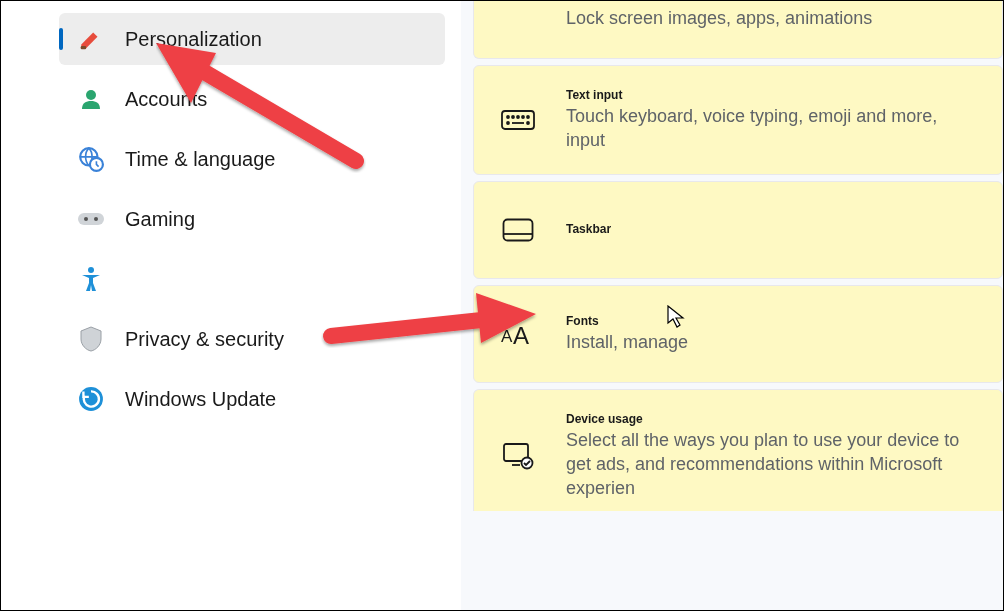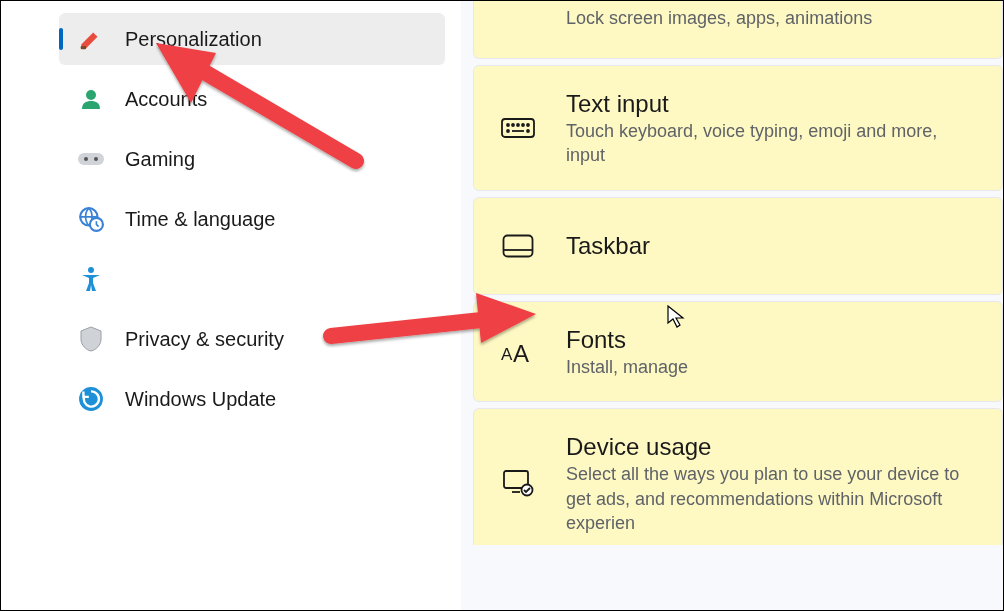--- a/index.html
+++ b/index.html
@@ -99,23 +99,23 @@
     display: flex;
     align-items: center;
     justify-content: center;
     margin-right: 30px;
     flex-shrink: 0;
     color: #1a1a1a;
   }
   .card-icon.spacer { visibility: hidden; }
   .card-text { flex: 1; }
   .card-title {
-    font-size: 24px;
+    font-size: 12px;
     color: #1a1a1a;
-    font-weight: 400;
+    font-weight: 700;
     line-height: 1.3;
   }
   .card-sub {
     font-size: 18px;
     color: #5f6368;
     line-height: 1.35;
   }
   
   .arrow-svg {
     position: absolute;
@@ -145,43 +145,43 @@
 
 
     <div class="sidebar-item">
       <span class="sidebar-icon">
         <svg width="24" height="24" viewBox="0 0 24 24" fill="#2aa56f">
           <circle cx="12" cy="8" r="5"></circle>
           <path d="M3 22 C3 16 7 14 12 14 C17 14 21 16 21 22 Z"></path>
         </svg>
       </span>
       <span class="sidebar-label">Accounts</span>
-    </div>
-
-    <div class="sidebar-item">
-      <span class="sidebar-icon">
-        <svg width="28" height="20" viewBox="0 0 28 20">
-          <rect x="1" y="4" width="26" height="12" rx="6" fill="#d0d4d8"></rect>
-          <circle cx="9" cy="10" r="2" fill="#555"></circle>
-          <circle cx="19" cy="10" r="2" fill="#555"></circle>
-        </svg>
-      </span>
-      <span class="sidebar-label">Gaming</span>
     </div>
 
     <div class="sidebar-item">
       <span class="sidebar-icon">
         <svg width="26" height="26" viewBox="0 0 24 24">
           <circle cx="10" cy="10" r="8" fill="none" stroke="#3a82d8" stroke-width="2"></circle>
           <path d="M2 10 H18 M10 2 C6 6 6 14 10 18 M10 2 C14 6 14 14 10 18" stroke="#3a82d8" stroke-width="1.5" fill="none"></path>
           <circle cx="17" cy="17" r="6" fill="#fff" stroke="#3a82d8" stroke-width="2"></circle>
           <path d="M17 14 V17 L19 19" stroke="#3a82d8" stroke-width="1.5" fill="none"></path>
         </svg>
       </span>
       <span class="sidebar-label">Time &amp; language</span>
+    </div>
+
+    <div class="sidebar-item">
+      <span class="sidebar-icon">
+        <svg width="28" height="20" viewBox="0 0 28 20">
+          <rect x="1" y="4" width="26" height="12" rx="6" fill="#d0d4d8"></rect>
+          <circle cx="9" cy="10" r="2" fill="#555"></circle>
+          <circle cx="19" cy="10" r="2" fill="#555"></circle>
+        </svg>
+      </span>
+      <span class="sidebar-label">Gaming</span>
     </div>
 
     <div class="sidebar-item">
       <span class="sidebar-icon">
         <svg width="24" height="26" viewBox="0 0 24 26" fill="#1e90d8">
           <circle cx="12" cy="4" r="3"></circle>
           <path d="M3 9 L21 9 L14 12 L14 17 L17 25 L13 25 L12 19 L11 25 L7 25 L10 17 L10 12 Z"></path>
         </svg>
       </span>
     </div>

